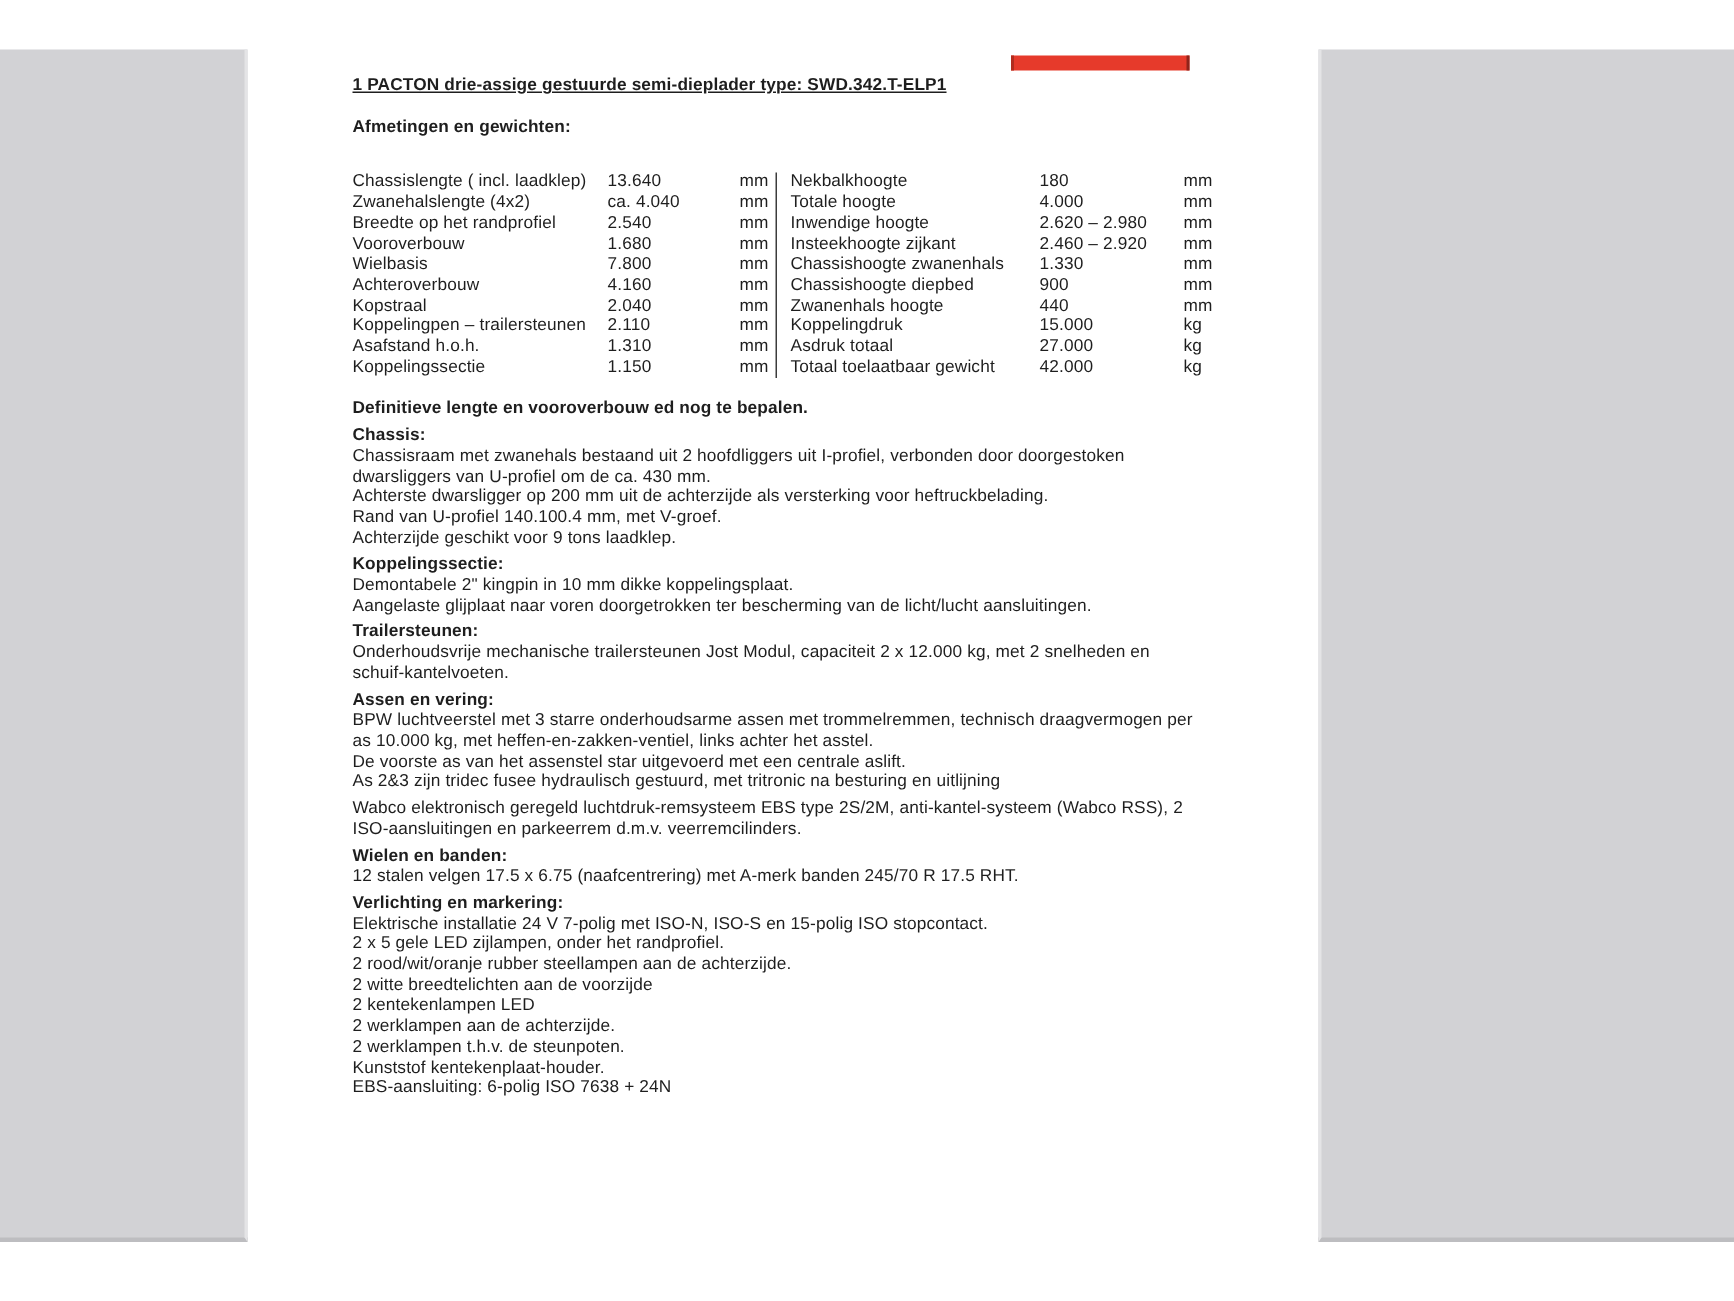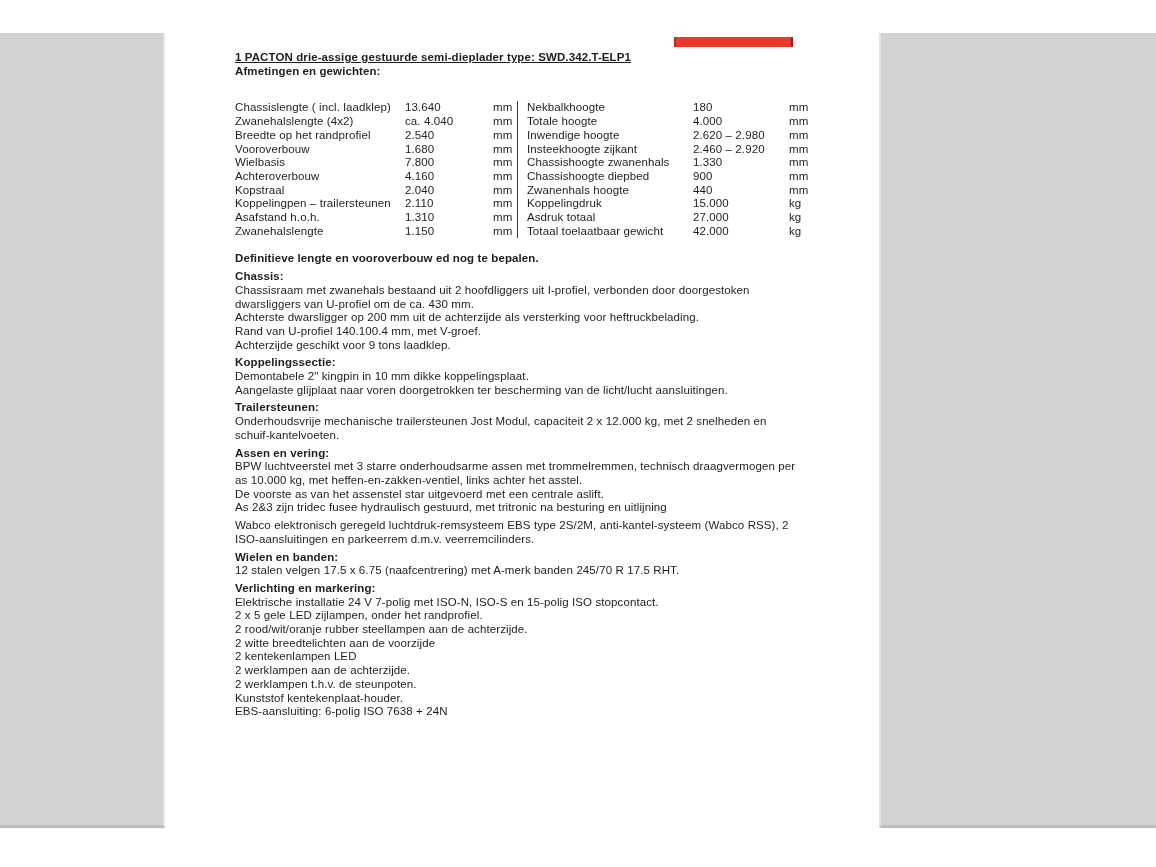--- a/index.html
+++ b/index.html
@@ -30,20 +30,21 @@
   .doc {
     position: absolute;
     left: 235px; top: 51px; width: 578px;
     font-size: 11.5px;
     line-height: 13.7px;
     letter-spacing: 0.1px;
   }
   .title {
     font-weight: bold;
     text-decoration: underline;
+    margin-bottom: 14px;
     white-space: nowrap;
   }
   .section-heading { font-weight: bold; }
   .dims { display: flex; margin-top: 23px; }
   .dims-col.left { width: 282px; }
   .dims-col.right { flex: 1; border-left: 1.5px solid #3c3c3c; padding-left: 9px; }
   .dim-row { display: flex; }
   .dim-row .lbl { flex: 1; white-space: nowrap; }
   .dim-row .val { width: 80px; text-align: left; white-space: nowrap; }
   .dim-row .unit { width: 24px; padding-left: 8px; }
@@ -106,21 +107,21 @@
           <span class="lbl">Koppelingpen – trailersteunen</span>
           <span class="val">2.110</span>
           <span class="unit">mm</span>
         </div>
       <div class="dim-row">
           <span class="lbl">Asafstand h.o.h.</span>
           <span class="val">1.310</span>
           <span class="unit">mm</span>
         </div>
       <div class="dim-row">
-          <span class="lbl">Zwanehalslengte</span>
+          <span class="lbl">Koppelingssectie</span>
           <span class="val">1.150</span>
           <span class="unit">mm</span>
         </div>
     </div>
     <div class="dims-col right">
       <div class="dim-row">
           <span class="lbl">Nekbalkhoogte</span>
           <span class="val">180</span>
           <span class="unit">mm</span>
         </div>

